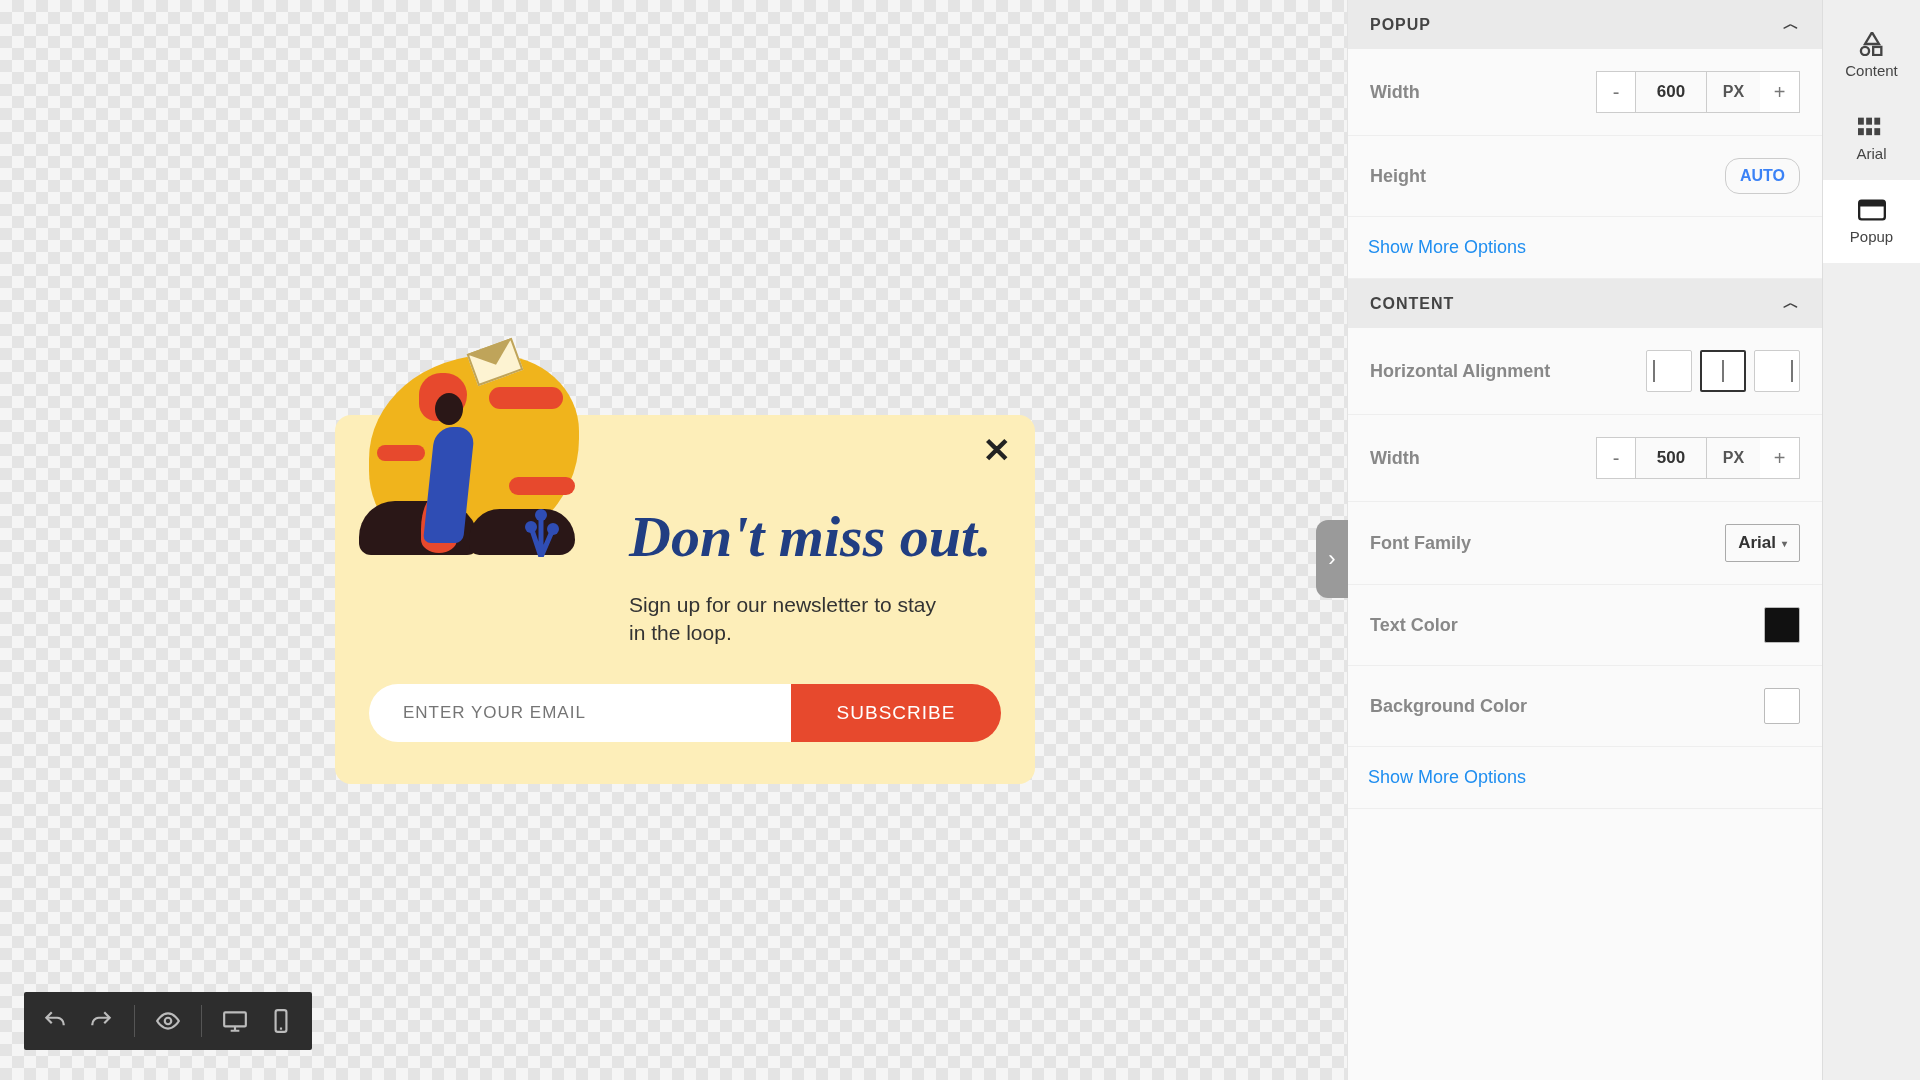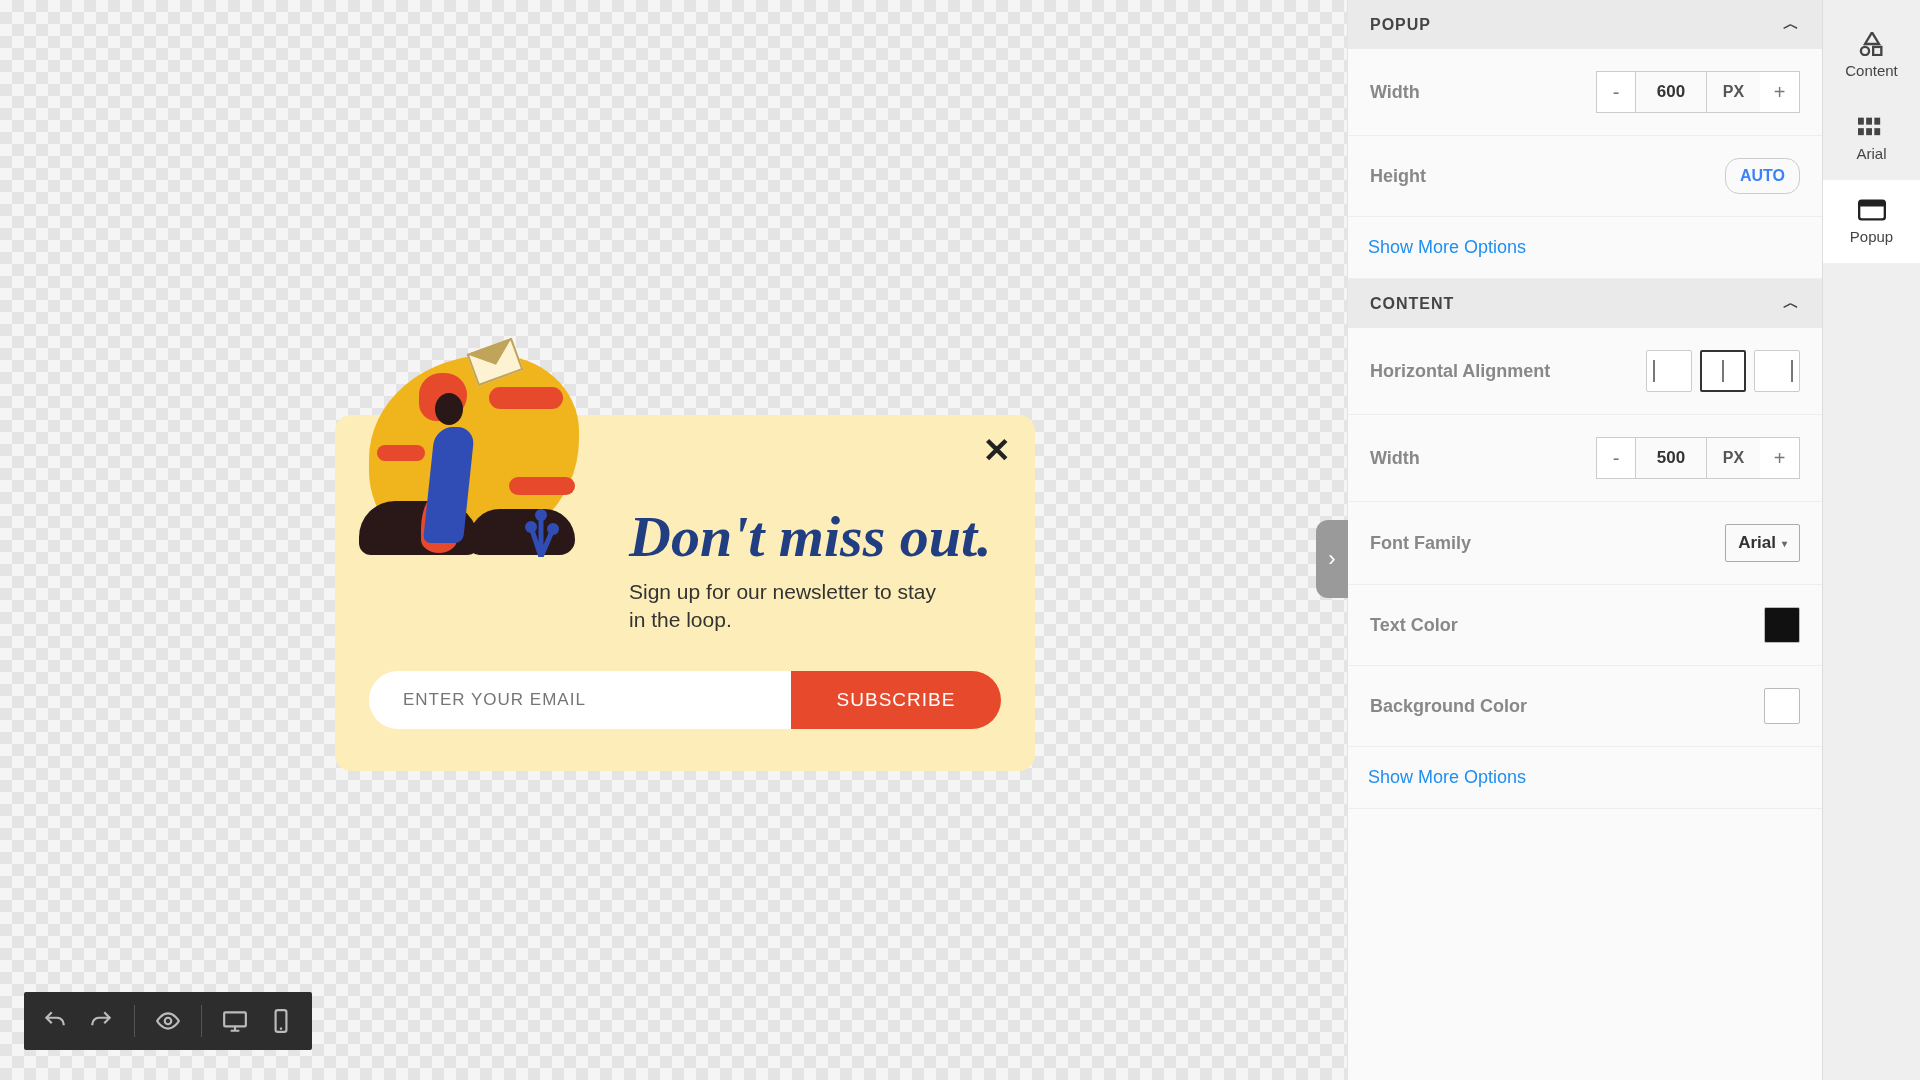--- a/index.html
+++ b/index.html
@@ -72,21 +72,21 @@
 
 .popup-text { margin-left: 260px; padding-top: 12px; }
 .popup-title {
   font-family: "Brush Script MT", cursive;
   font-size: 58px;
   color: #213e82;
   font-weight: 700;
   font-style: italic;
   margin-top: 48px;
 }
-.popup-sub { font-size: 21px; color:#333; margin-top:8px; line-height:1.35; max-width:320px;}
+.popup-sub { font-size: 21px; color:#333; margin-top:21px; line-height:1.35; max-width:320px;}
 
 .subscribe-row { display:flex; margin-top: 36px; width:100%; }
 .email-input{
   flex:1;
   height:58px;
   border:none;
   border-radius:40px 0 0 40px;
   padding:0 34px;
   font-size:17px;
   letter-spacing:1px;

